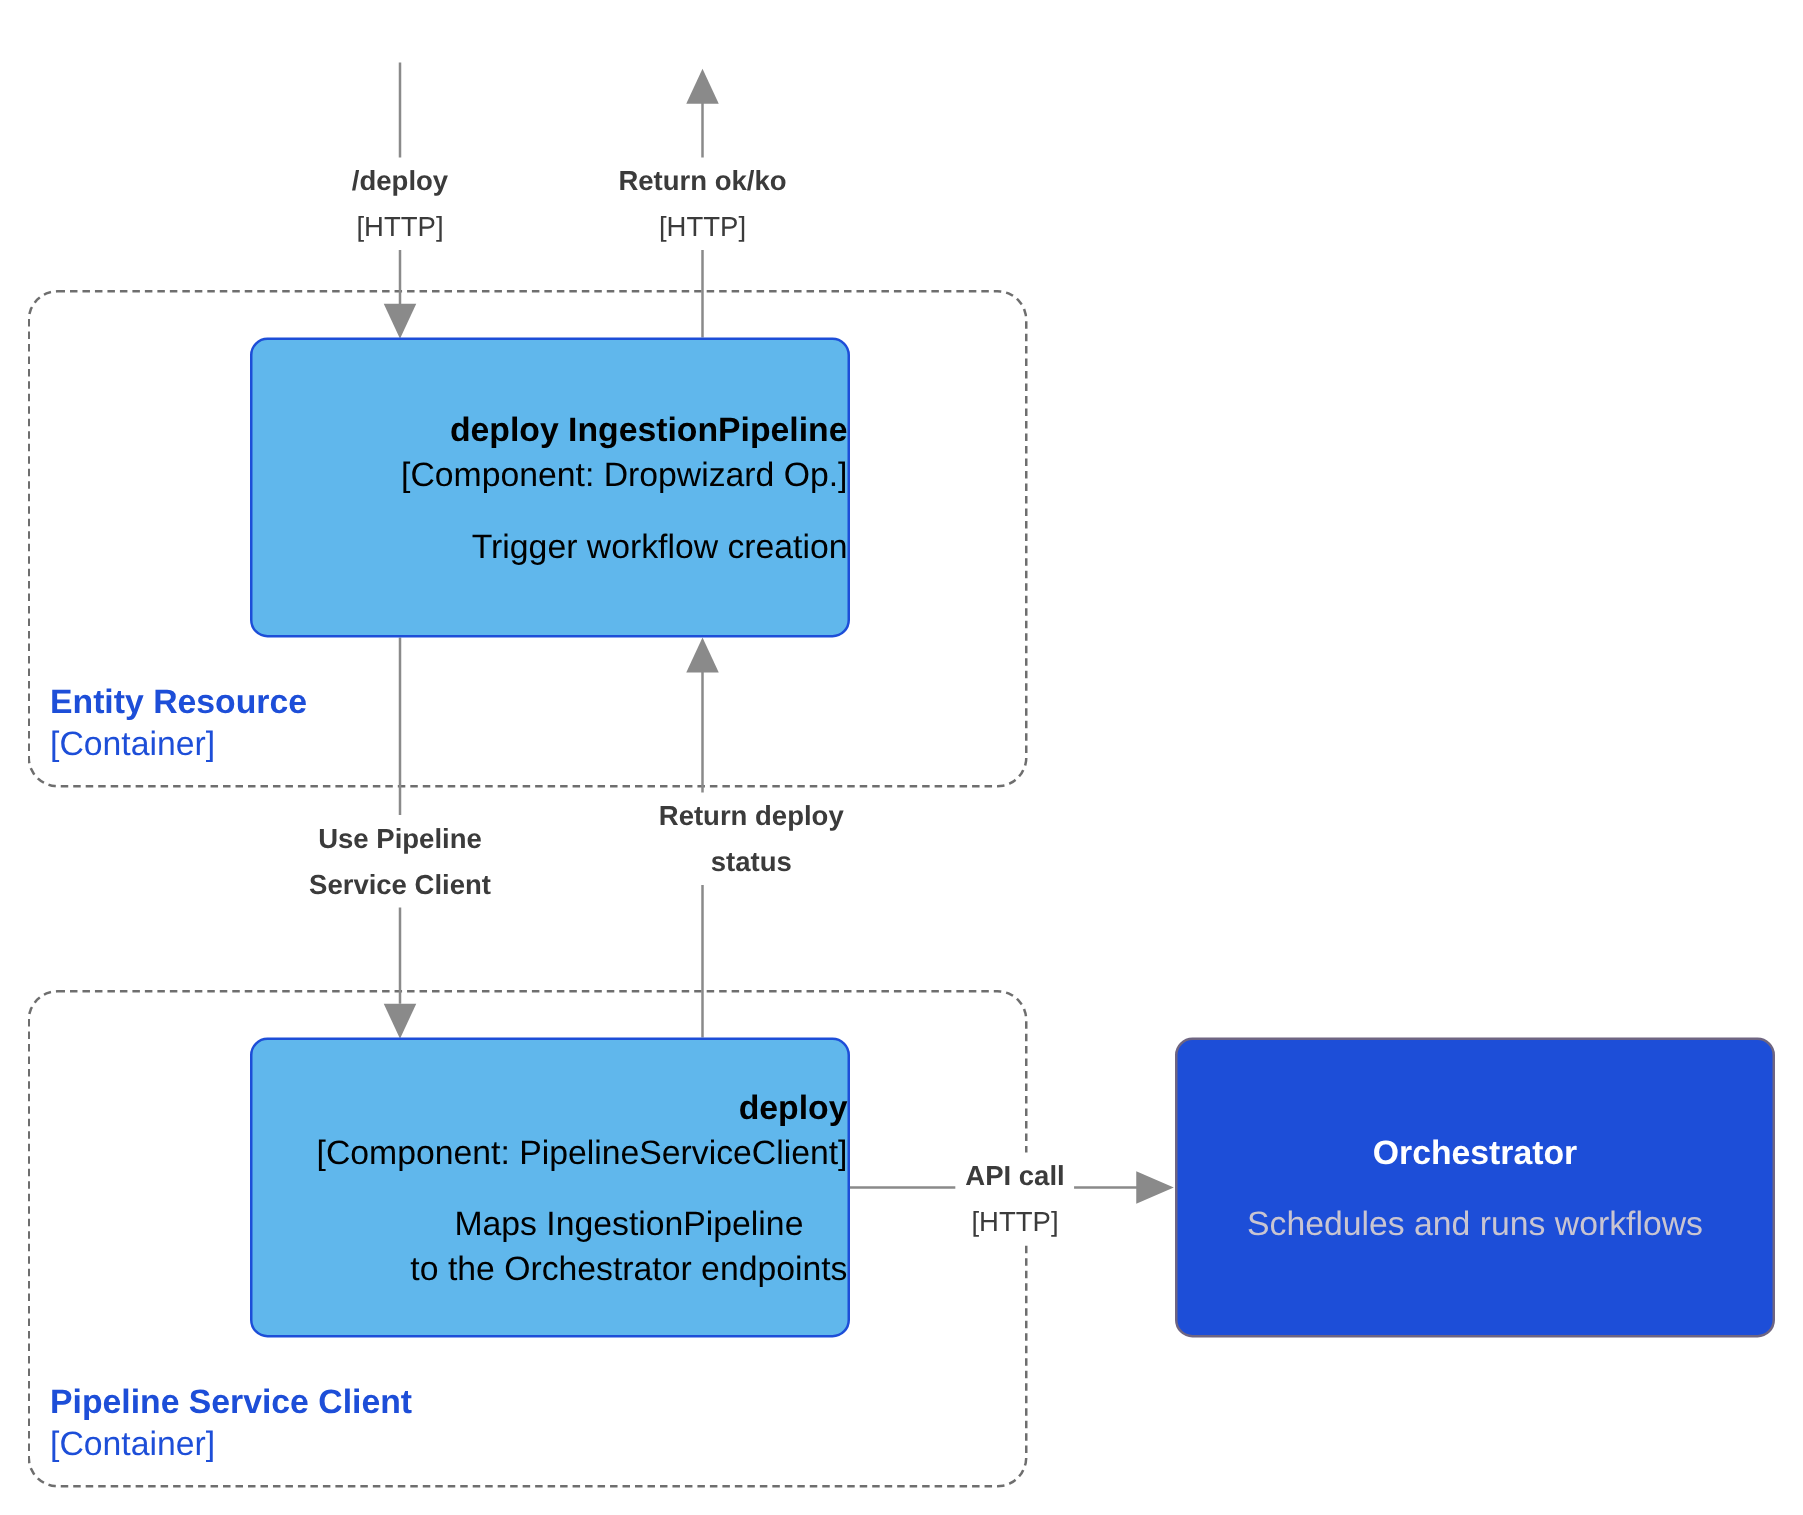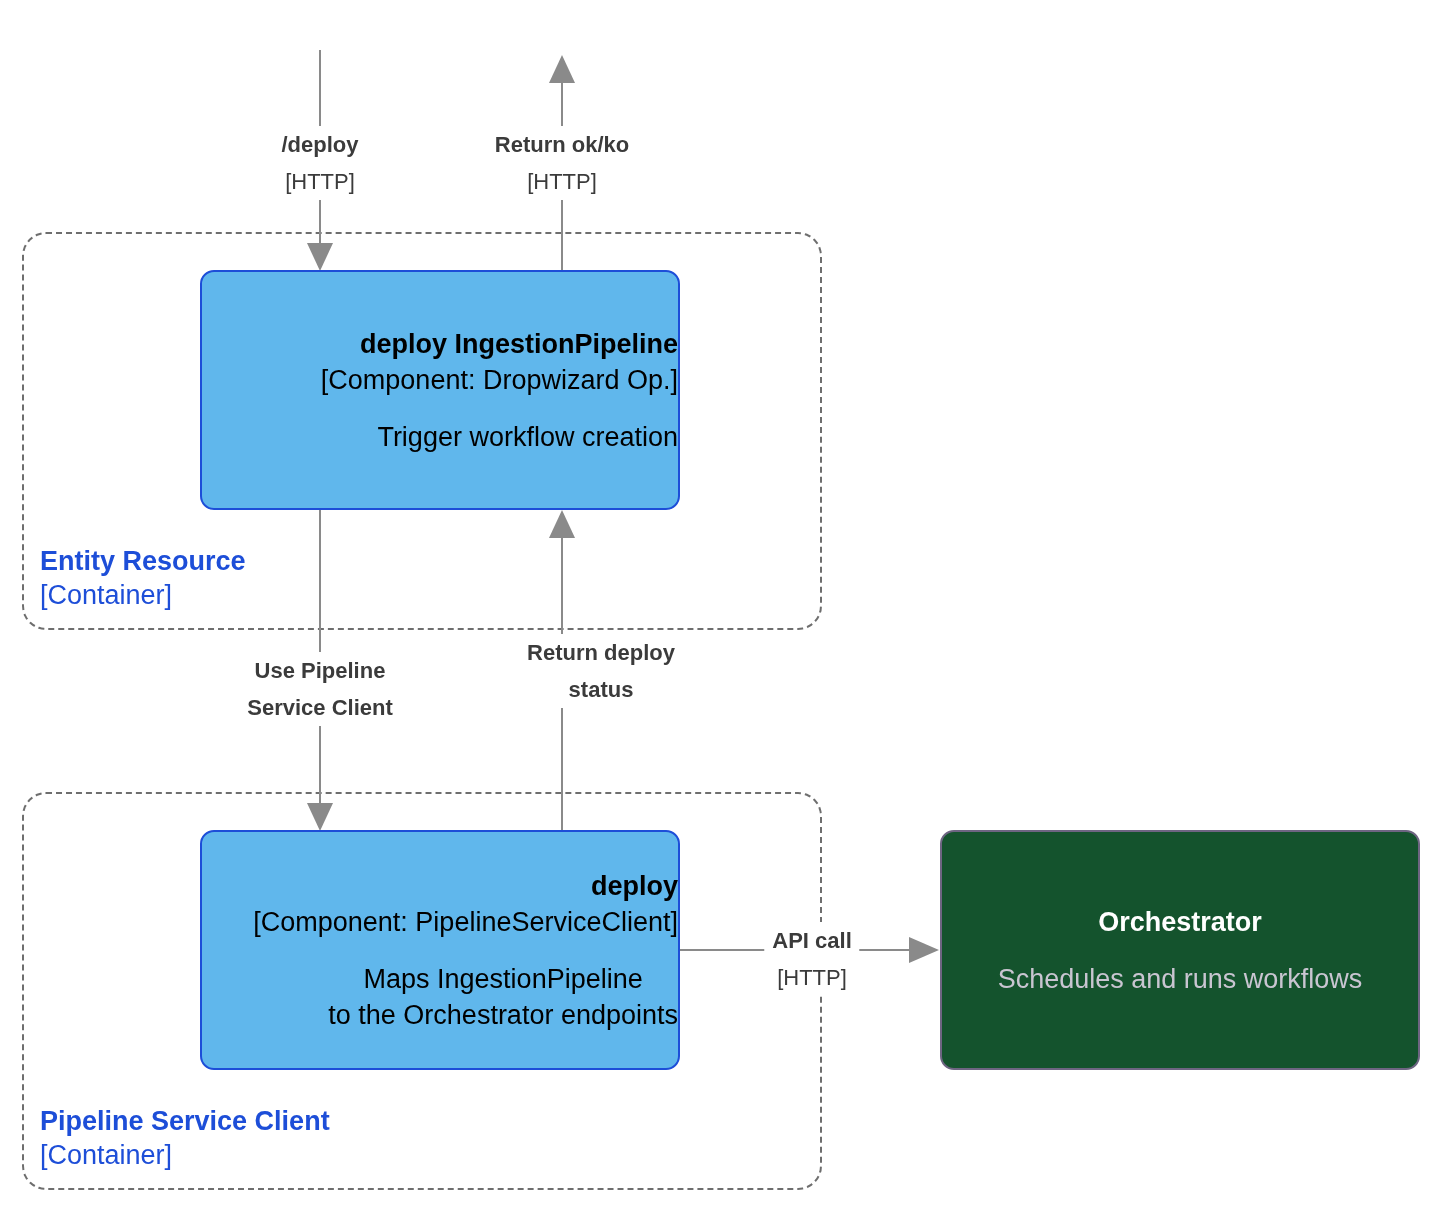--- a/index.html
+++ b/index.html
@@ -51,21 +51,21 @@
     font-size: 27px;
     line-height: 36px;
   }
   .node.component {
     background: #60b7ec;
     border: 2px solid #1d4ed8;
     color: #000000;
     align-items: flex-end;
   }
   .node.external {
-    background: #14532d;
+    background: #1d4ed8;
     border: 2px solid #6e6582;
     color: #ffffff;
   }
   .node .n-title { font-weight: bold; white-space: nowrap; }
   .node .n-meta  { white-space: nowrap; }
   .node .n-desc  { margin-top: 21px; white-space: nowrap; }
   .node.external .n-desc { color: #c9c5d1; }
 
   
   .vline {

